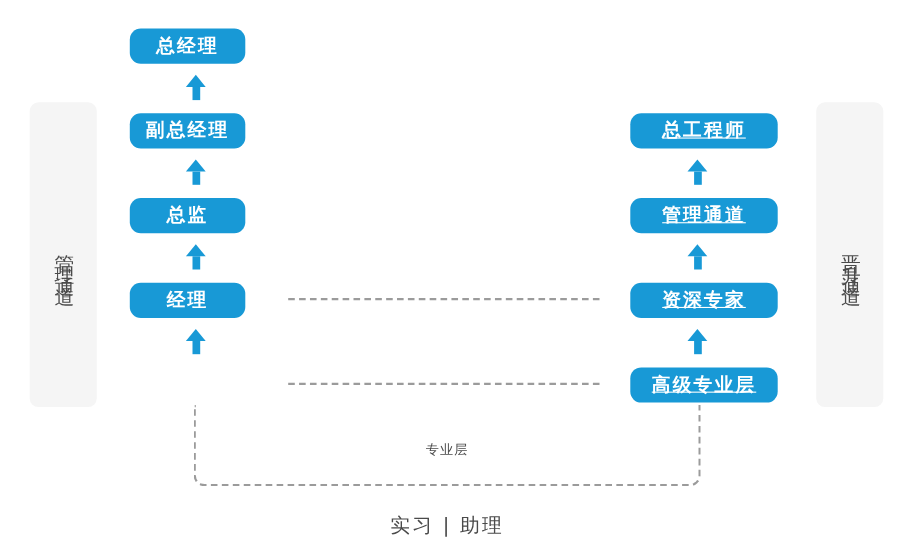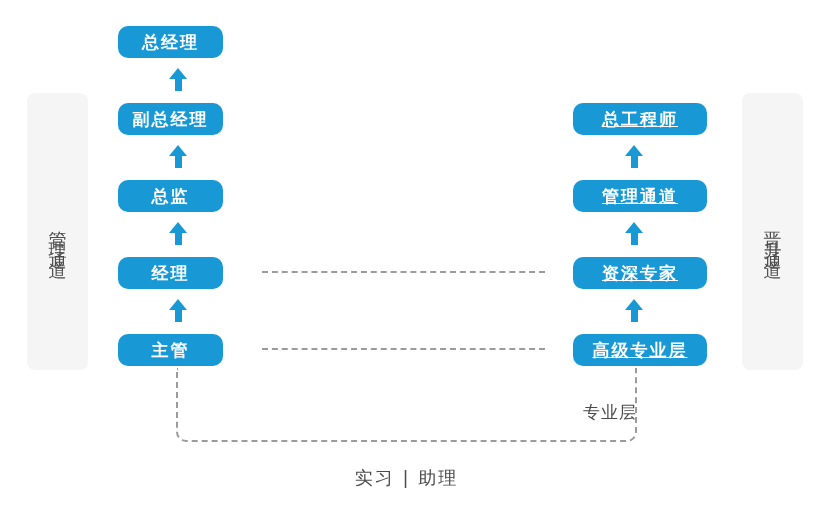--- a/index.html
+++ b/index.html
@@ -86,22 +86,22 @@
     left:176px;top:368px;
     width:461px;height:74px;
     border-left:2px dashed var(--dash);
     border-right:2px dashed var(--dash);
     border-bottom:2px dashed var(--dash);
     border-radius:0 0 10px 10px;
   }
   .bracket-label{
     position:absolute;
     left:176px;width:461px;top:401px;
-    text-align:right;
-    font-size:17px;
+    text-align:center;
+    font-size:12px;
     color:var(--text-dark);
     letter-spacing:1px;
   }
   .base-label{
     position:absolute;
     left:176px;width:461px;top:466px;
     text-align:center;
     font-size:18px;
     color:var(--text-dark);
     letter-spacing:2px;
@@ -117,21 +117,20 @@
   </div>
 
   <div class="side-panel right">
     <span class="vtext">晋升通道</span>
   </div>
 
   <div class="node l" style="top:26px">总经理</div>
   <div class="node l" style="top:180px">总监</div>
   <div class="node l" style="top:103px">副总经理</div>
   <div class="node l" style="top:257px">经理</div>
-  <div class="node l" style="top:334px">主管</div>
 
   <div class="node r" style="top:103px">总工程师</div>
   <div class="node r" style="top:180px">管理通道</div>
   <div class="node r" style="top:257px">资深专家</div>
   <div class="node r" style="top:334px">高级专业层</div>
 
   <div class="arrow-up l" style="top:68px"></div>
   <div class="arrow-up l" style="top:145px"></div>
   <div class="arrow-up l" style="top:222px"></div>
   <div class="arrow-up l" style="top:299px"></div>

